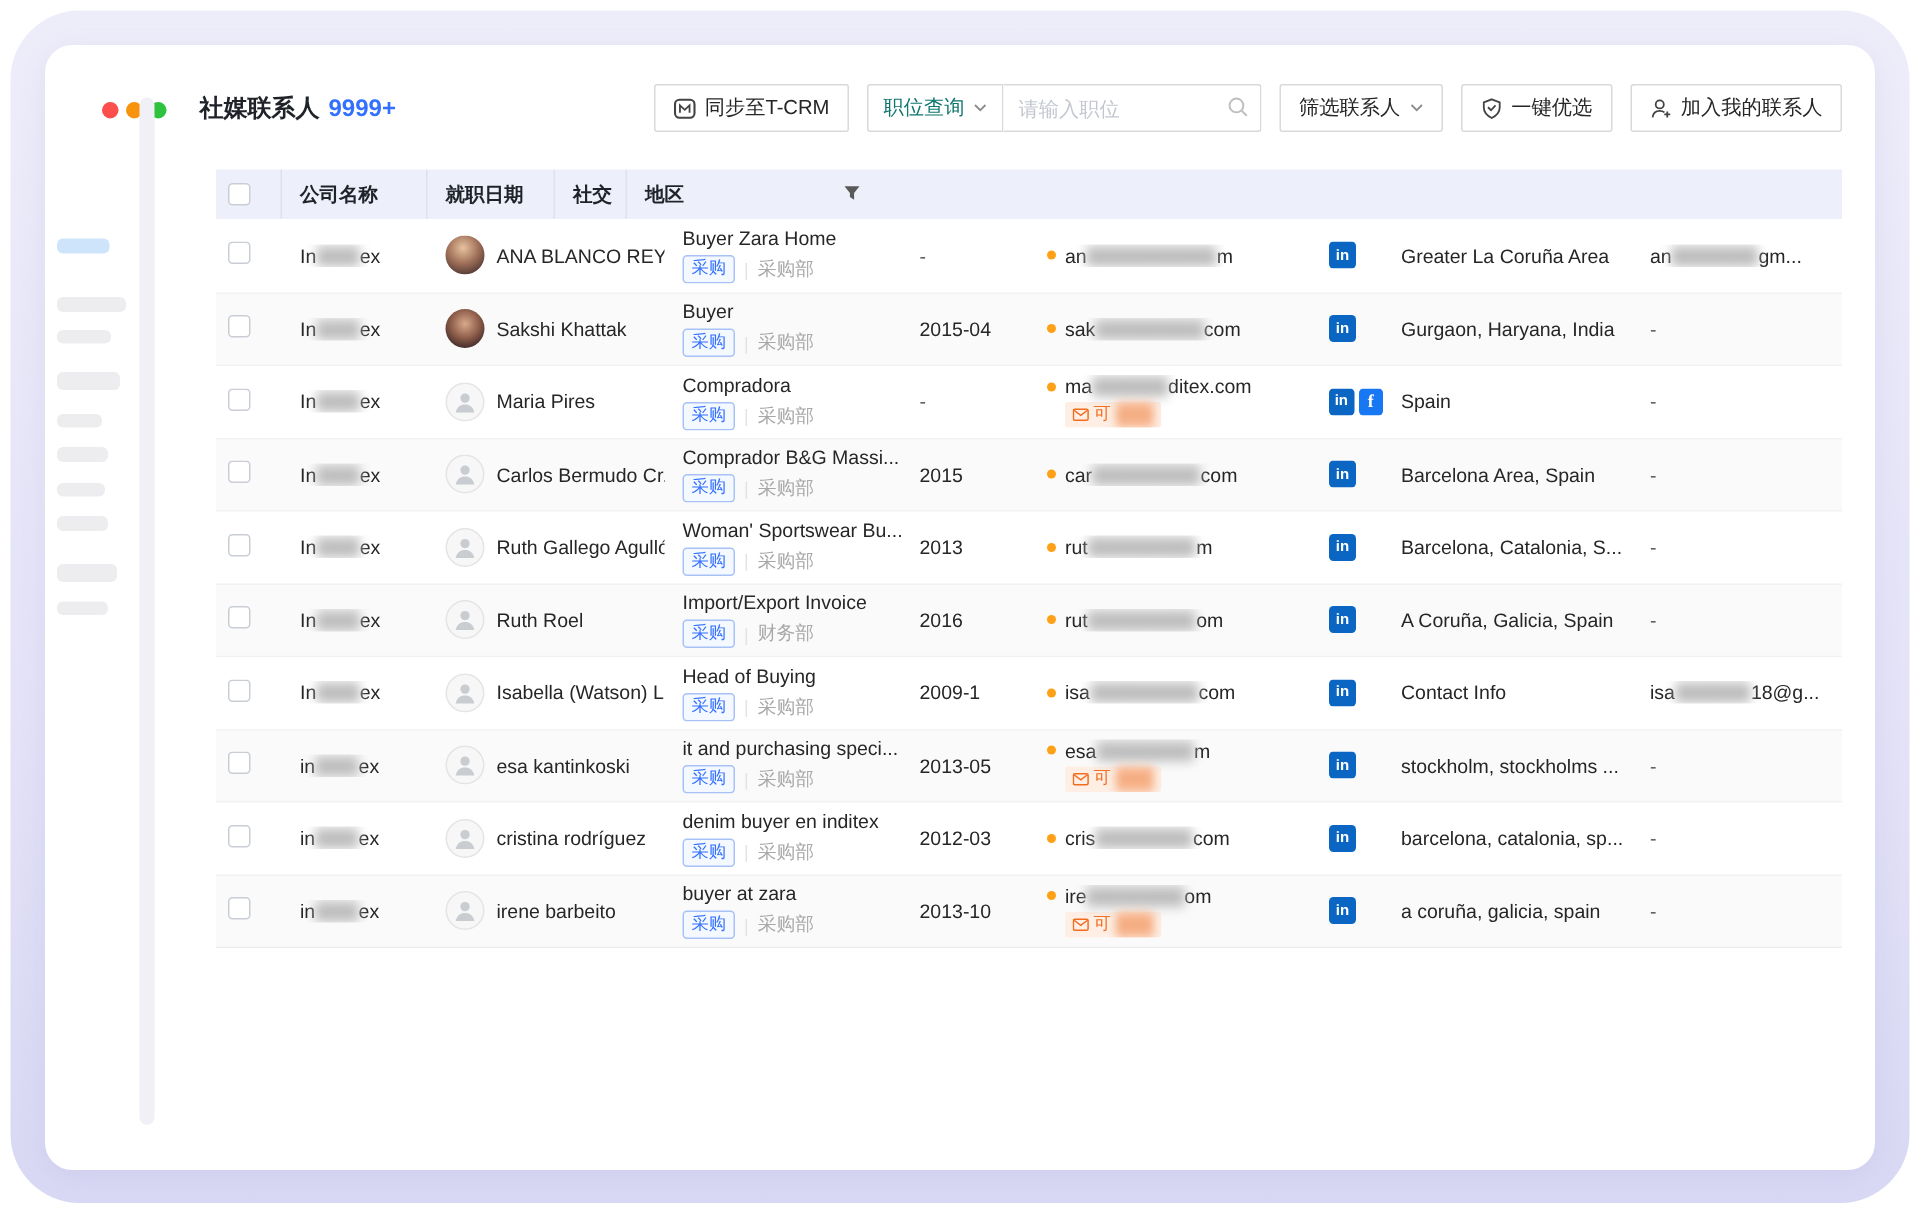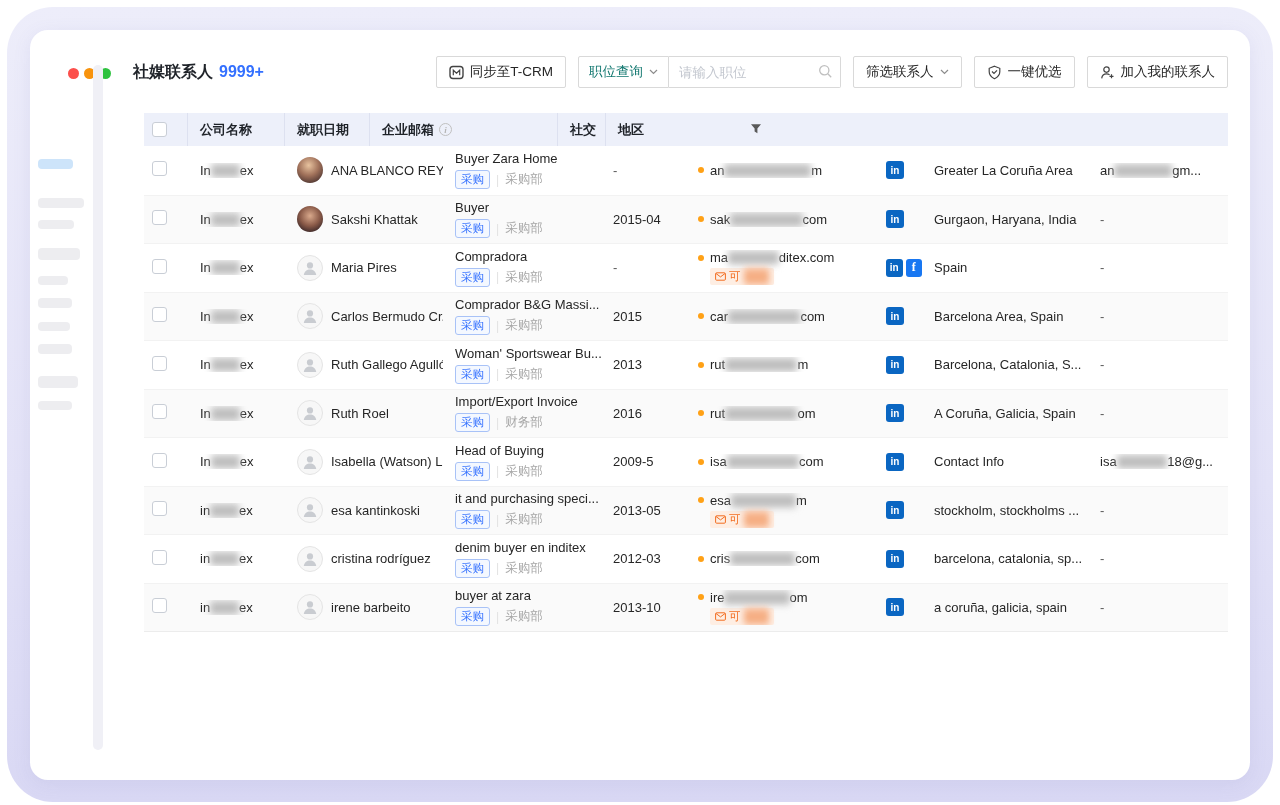--- a/index.html
+++ b/index.html
@@ -187,24 +187,20 @@
       <div class="thead" id="thead">
           <div class="th c0">
             <span class="cb"></span>
           </div>
           <div class="th c1">
             <span>公司名称</span>
           </div>
           <div class="th c4">
             <span>就职日期</span>
           </div>
-          <div class="th c5">
-            <span>企业邮箱</span>
-            <span class="info-ic">i</span>
-          </div>
           <div class="th c6">
             <span>社交</span>
           </div>
           <div class="th c7">
             <span>地区</span>
             <svg class="funnel" width="12" height="12" viewBox="0 0 12 12">
               <path d="M1 1.2h10L7.4 5.6v4.6L4.6 8.4V5.6Z" fill="#595959"></path>
             </svg>
           </div>
         </div>
@@ -428,21 +424,21 @@
               <span>Isabella (Watson) L...</span>
             </div>
             <div class="td c3">
               <div class="pos-title">Head of Buying</div>
               <div class="pos-tags">
                 <span class="tag-blue">采购</span>
                 <span class="tag-sep">|</span>
                 <span class="dept">采购部</span>
               </div>
             </div>
-            <div class="td c4">2009-5</div>
+            <div class="td c4">2009-1</div>
             <div class="td c5">
               <div class="mail-line">
                 <span class="mail-dot"></span>
                 <span><span>isa</span><span class="rd">oooooooooo</span><span>com</span></span>
               </div>
             </div>
             <div class="td c6">
               <span class="soc">
                 <span class="soc-ic li">in</span>
               </span>

